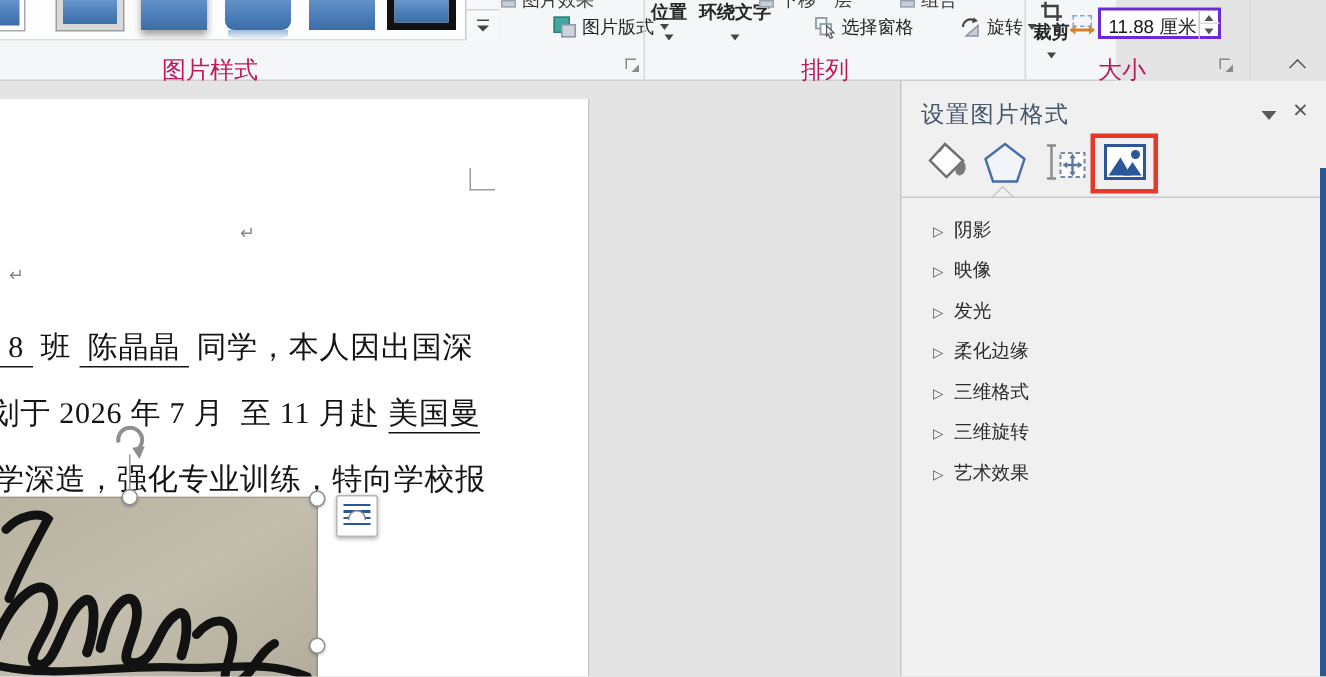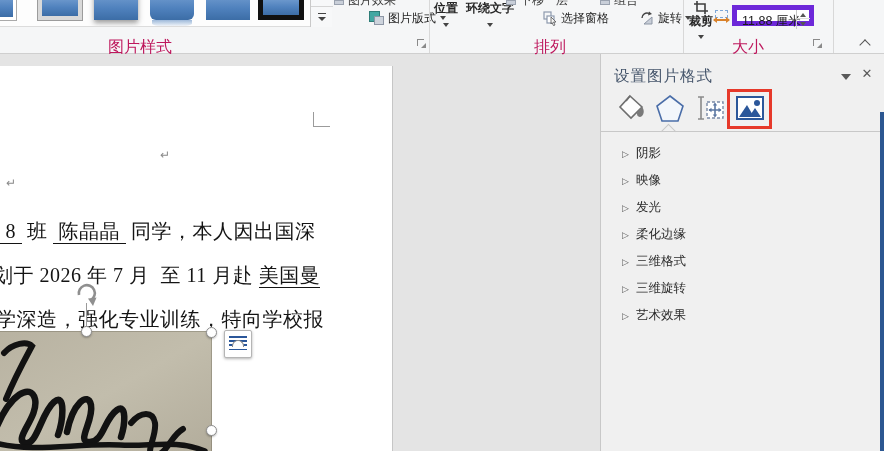--- a/index.html
+++ b/index.html
@@ -6,21 +6,21 @@
   html,body { width:884px; height:451px; overflow:hidden; }
   body {
     position:relative;
     font-family:"Liberation Sans", sans-serif;
     background:#e4e4e4;
     -webkit-font-smoothing:antialiased;
   }
   .abs { position:absolute; }
 
   
-  #ribbon { left:0; top:0; width:884px; height:54px; background:#f5f6f7; border-bottom:1px solid #cfcfcf; z-index:5; }
+  #ribbon { left:0; top:0; width:744px; height:54px; background:#f5f6f7; border-bottom:1px solid #cfcfcf; z-index:5; }
   .group-label { top:37px; height:14px; font-size:16px; color:#be185d; text-align:center; }
   .vsep { top:0; width:1px; height:53px; background:#d8d8d8; }
   .launcher { width:10px; height:10px; top:39px; cursor:pointer; }
   .launcher::before { content:""; position:absolute; left:0; top:0; width:6px; height:6px; border-left:1px solid #8a8a8a; border-top:1px solid #8a8a8a; }
   .launcher::after { content:""; position:absolute; right:1px; bottom:1px; width:0; height:0; border-left:5px solid transparent; border-bottom:5px solid #8a8a8a; transform:rotate(0deg); }
 
   
   #gallery { left:0; top:0; width:310px; height:27px; background:#fdfdfd; border-bottom:1px solid #dcdcdc; overflow:hidden; }
   .thumb { position:absolute; top:-9px; height:29px; cursor:pointer; }
   .thumb .core { position:absolute; inset:0; background:linear-gradient(180deg,#7aa3d4,#4f81bd 60%,#3c6da6); }
@@ -60,21 +60,21 @@
   #btn-rotate { left:603px; top:10px; height:16px; display:flex; align-items:center; gap:3px; }
 
   
   #btn-crop { left:686px; top:1px; width:30px; }
   #width-icon { left:714px; top:9px; width:16px; height:15px; }
   #width-icon .box { position:absolute; left:1px; top:1px; width:13px; height:8px; border:1px dashed #7da7d8; }
   #width-icon .arr { position:absolute; left:0; top:10px; width:15px; border-top:2px solid #d9822b; }
   #width-icon .arr::before { content:""; position:absolute; left:-1px; top:-4px; border-top:3px solid transparent; border-bottom:3px solid transparent; border-right:4px solid #d9822b; }
   #width-icon .arr::after { content:""; position:absolute; right:-1px; top:-4px; border-top:3px solid transparent; border-bottom:3px solid transparent; border-left:4px solid #d9822b; }
 
-  #width-spinner { left:732px; top:5px; width:82px; height:21px; background:#fff; border:5px solid #6d28d9; font-size:12.5px; color:#1a1a1a; }
+  #width-spinner { left:732px; top:5px; width:82px; height:21px; background:#fff; border:2px solid #6d28d9; font-size:12.5px; color:#1a1a1a; }
   #width-spinner .val { position:absolute; left:5px; top:3px; }
   #width-spinner .steps { position:absolute; right:0; top:0; width:13px; height:19px; border-left:1px solid #c8c8c8; }
   #width-spinner .steps .up, #width-spinner .steps .dn { position:absolute; left:0; width:13px; height:9px; cursor:pointer; }
   #width-spinner .steps .up { top:0; border-bottom:1px solid #dcdcdc; }
   #width-spinner .steps .dn { bottom:0; }
   #width-spinner .steps i { position:absolute; left:3px; border-left:3px solid transparent; border-right:3px solid transparent; }
   #width-spinner .up i { top:3px; border-bottom:4px solid #555; }
   #width-spinner .dn i { top:2px; border-top:4px solid #555; }
 
   #collapse-ribbon { left:856px; top:36px; width:20px; height:16px; cursor:pointer; }

